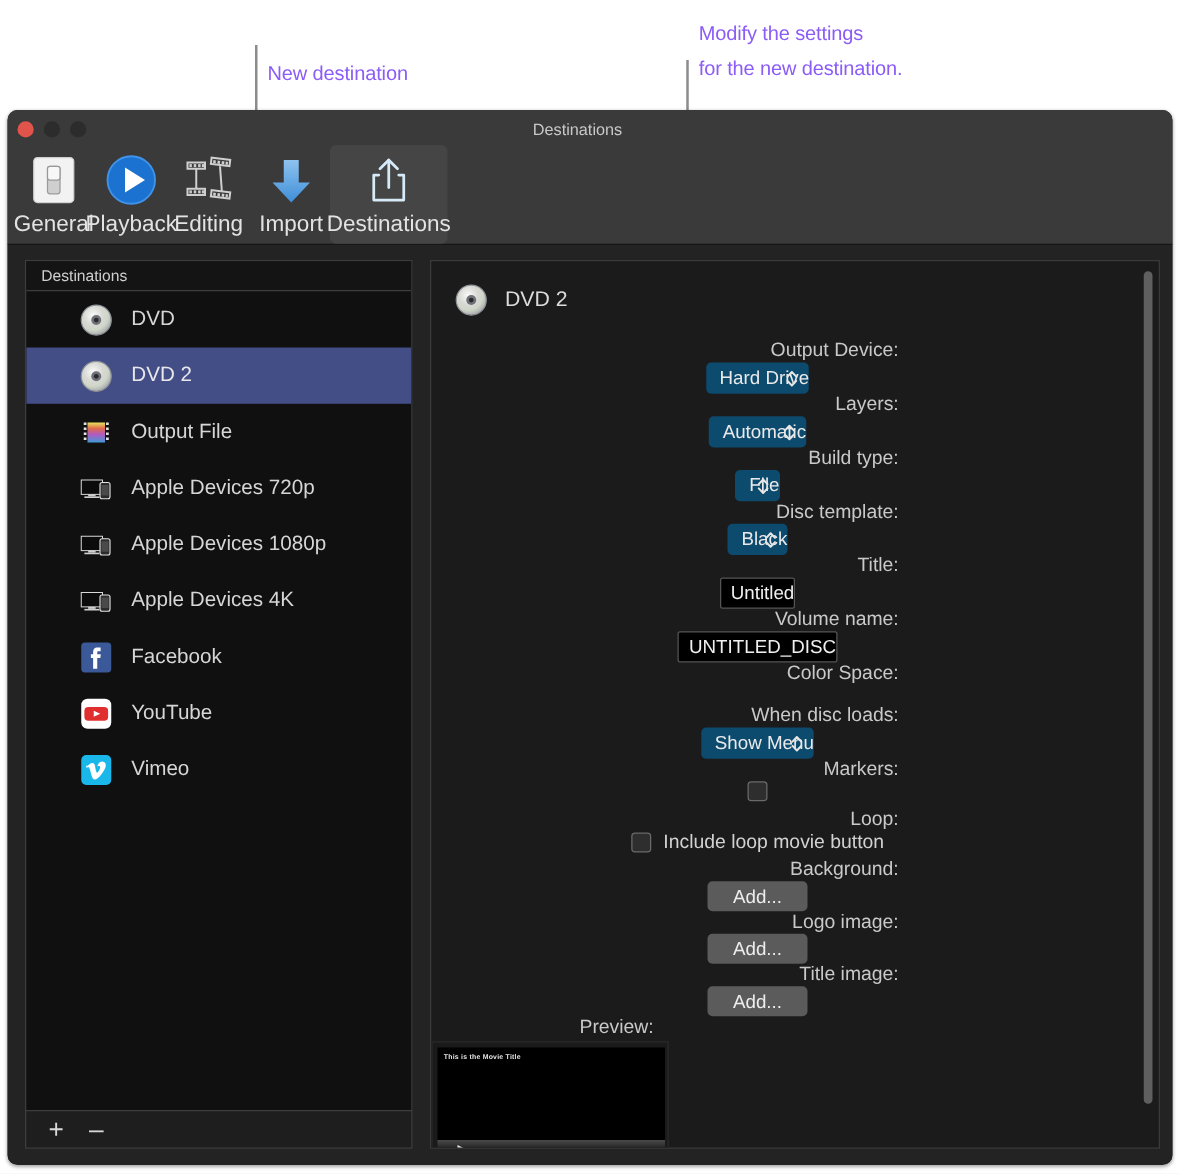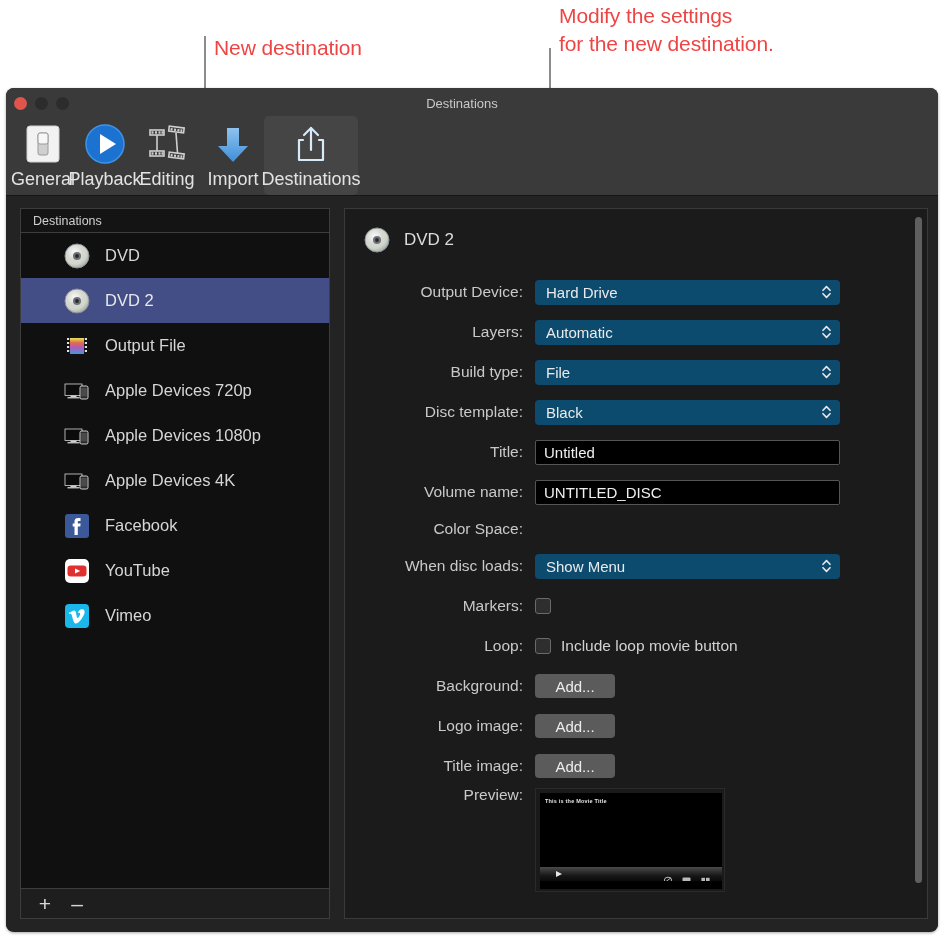--- a/index.html
+++ b/index.html
@@ -7,25 +7,26 @@
     width: 944px; height: 939px;
     background: #ffffff;
     font-family: "Liberation Sans", sans-serif;
     overflow: hidden;
   }
   #root { position: relative; width: 944px; height: 939px; background: #ffffff; }
 
   
   .callout-text {
     position: absolute;
-    color: #ef4444;
-    font-size: 21px;
+    color: #8b5cf6;
+    font-size: 16px;
     line-height: 28px;
     white-space: pre;
     letter-spacing: -0.1px;
+    margin-top: 12px;
   }
   .leader {
     position: absolute;
     width: 2px;
     background: #8c8c8c;
   }
 
   
   #window {
     position: absolute;
@@ -145,20 +146,21 @@
     display: flex; align-items: center; gap: 13px;
     padding: 17px 0 0 18px;
   }
   .panel-head .title { color: #dcdcdc; font-size: 17px; }
 
   .rows { padding: 18px 0 0 0; }
   .row {
     display: flex; align-items: center;
     min-height: 40px;
     padding-left: 0;
+    flex-direction: column;
   }
   .row .lbl {
     width: 190px;
     text-align: right;
     padding-right: 12px;
     color: #c9c9c9;
     font-size: 15.5px;
   }
   .row .ctl { flex: 1; padding-right: 60px; }
 

